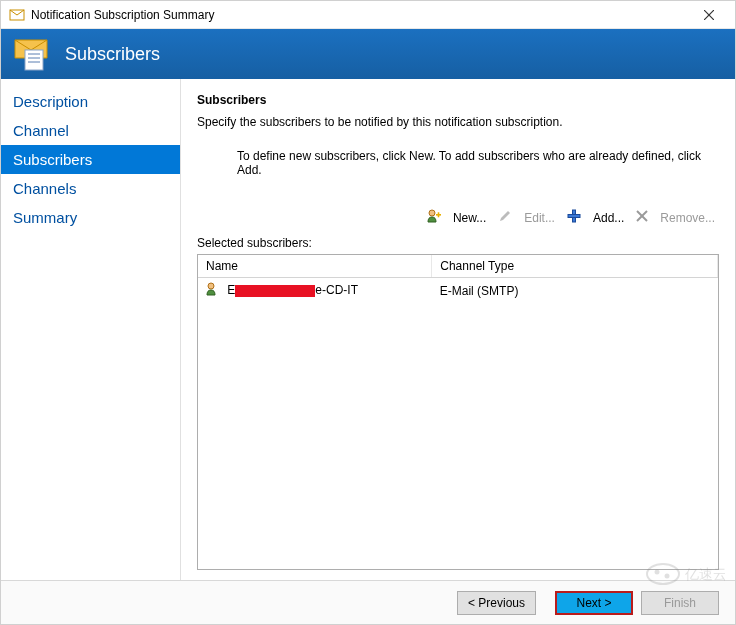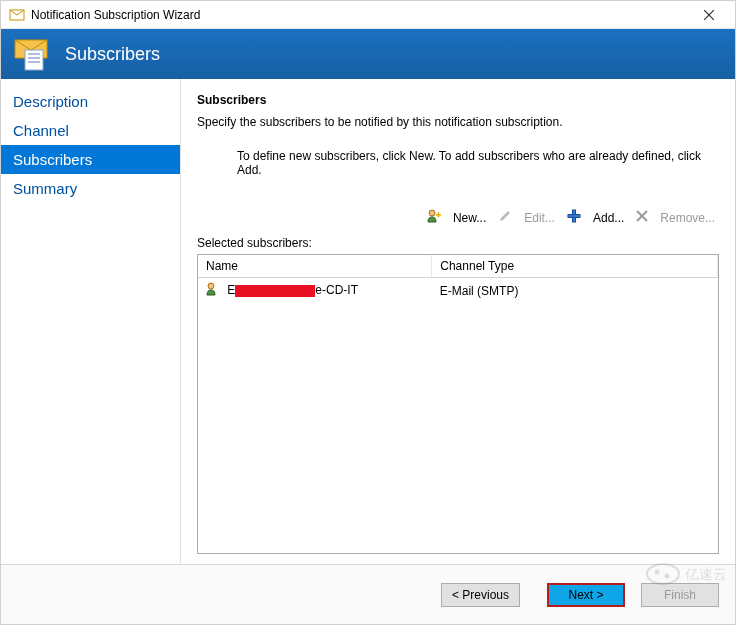--- a/index.html
+++ b/index.html
@@ -117,27 +117,27 @@
     }
     .row-icon { display:inline-block; vertical-align:middle; margin-right:4px; }
     .redact {
       display: inline-block;
       background: #e81123;
       height: 12px;
       width: 80px;
       vertical-align: middle;
     }
     .footer {
-      height: 60px;
+      height: 44px;
       border-top: 1px solid #d8d8d8;
       display: flex;
       align-items: center;
       justify-content: flex-end;
       padding: 0 16px;
-      gap: 16px;
+      gap: 8px;
       background: #fafafa;
     }
     .btn {
       min-width: 78px;
       height: 24px;
       border: 1px solid #adadad;
       background: #e1e1e1;
       font-size: 12px;
       cursor: pointer;
       padding: 0 10px;
@@ -155,21 +155,21 @@
 </head>
 <body class="rel">
 
 <div class="titlebar">
   <span class="icon">
     <svg width="16" height="16" viewBox="0 0 16 16">
       <rect x="1" y="3" width="14" height="10" fill="#fff" stroke="#c98f00"></rect>
       <polyline points="1,3 8,8 15,3" fill="none" stroke="#c98f00"></polyline>
     </svg>
   </span>
-  <span class="title">Notification Subscription Wizard</span>
+  <span class="title">Notification Subscription Summary</span>
   <div class="close">
     <svg width="10" height="10" viewBox="0 0 10 10">
         <line x1="0" y1="0" x2="10" y2="10" stroke="#333" stroke-width="1.2"></line>
         <line x1="10" y1="0" x2="0" y2="10" stroke="#333" stroke-width="1.2"></line>
       </svg>
   </div>
 </div>
 
 <div class="banner">
   <div class="b-icon">
@@ -183,20 +183,21 @@
     </svg>
   </div>
   <div class="b-title">Subscribers</div>
 </div>
 
 <div class="content">
   <div class="nav">
     <div class="nav-item">Description</div>
     <div class="nav-item">Channel</div>
     <div class="nav-item selected">Subscribers</div>
+    <div class="nav-item">Channels</div>
     <div class="nav-item">Summary</div>
   </div>
 
   <div class="main">
     <h2>Subscribers</h2>
     <div class="desc">Specify the subscribers to be notified by this notification subscription.</div>
     <div class="hint">To define new subscribers, click New.  To add subscribers who are already defined, click Add.</div>
 
     <div class="toolbar">
       <span class="tbtn">

